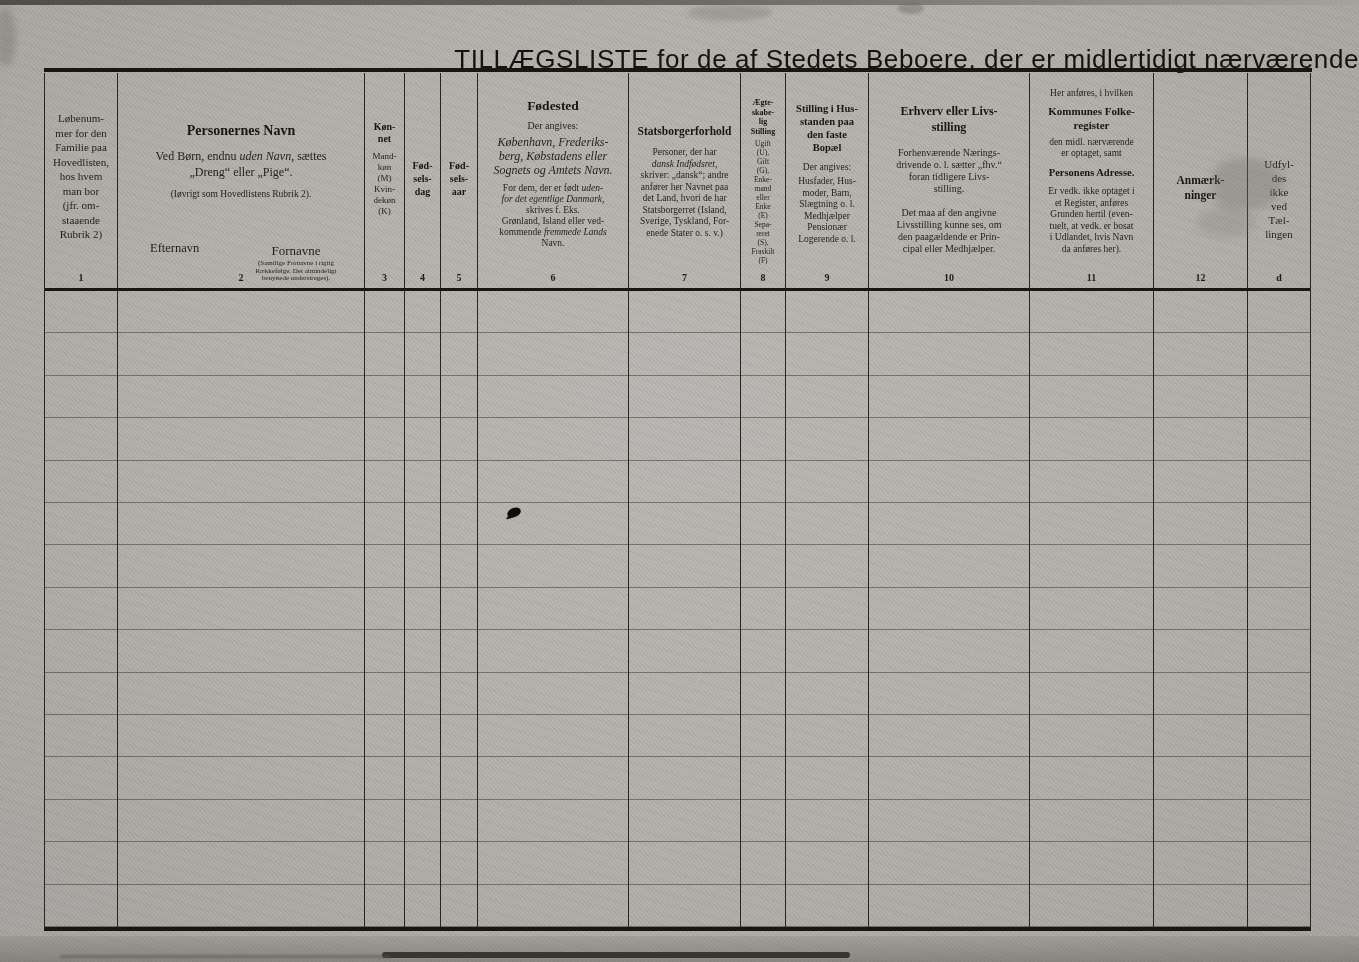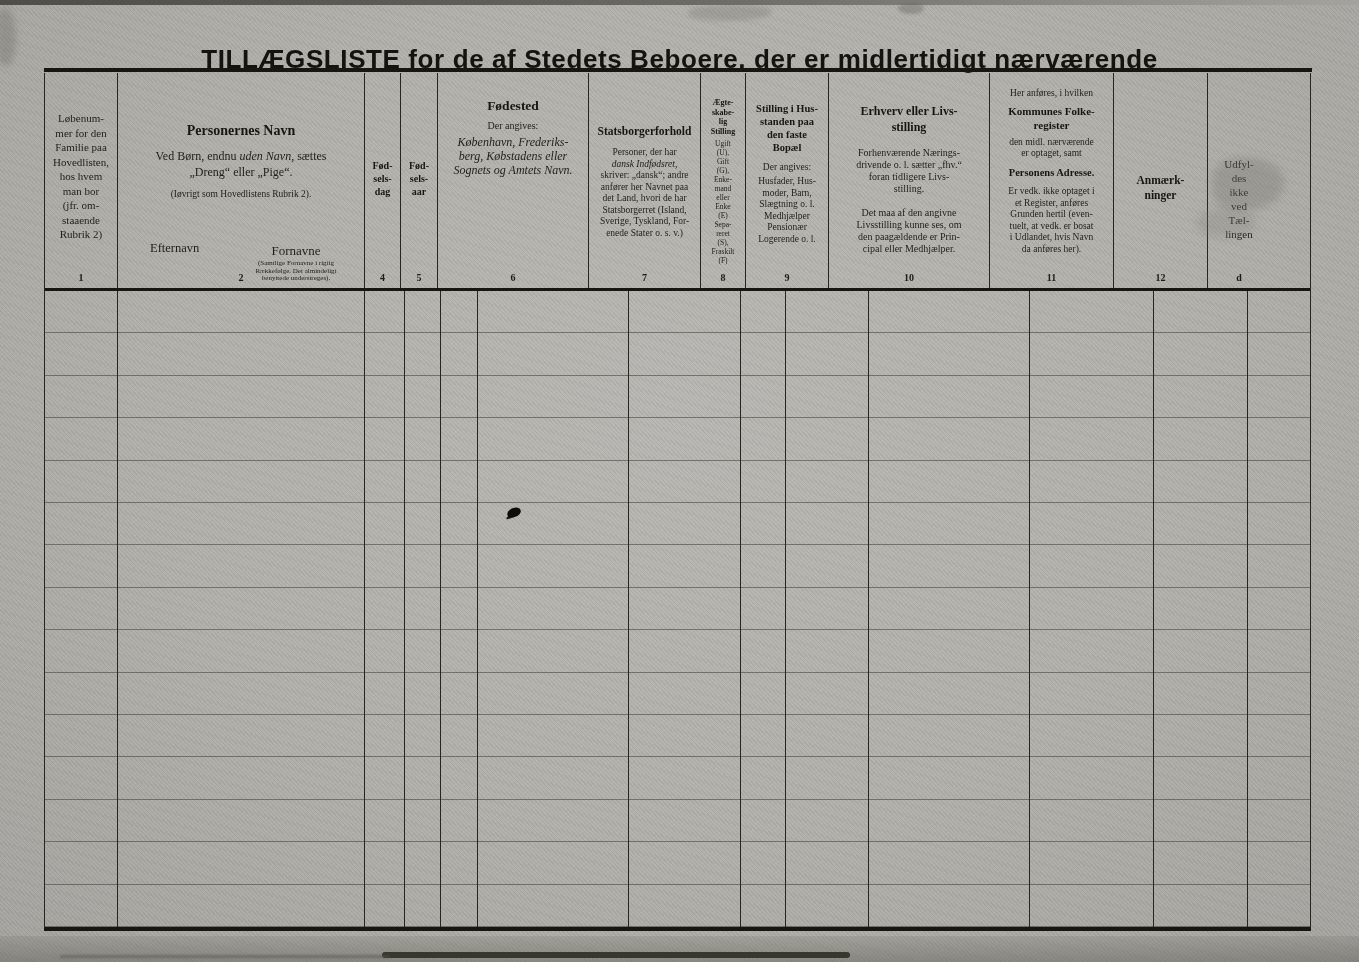--- a/index.html
+++ b/index.html
@@ -7,23 +7,23 @@
     width:1359px;height:962px;position:relative;overflow:hidden;
     background:radial-gradient(ellipse at 50% 42%, #bab8b3 0%, #b3b1ac 55%, #a7a5a0 100%);
     font-family:"Liberation Serif","DejaVu Serif",serif;
     color:#1f1e19;
     -webkit-font-smoothing:antialiased;
   }
   .grain{position:absolute;inset:0;pointer-events:none;opacity:.05;
     background:repeating-linear-gradient(47deg,#000 0 1px,transparent 1px 3px),
                repeating-linear-gradient(-33deg,#fff 0 1px,transparent 1px 4px);}
   .page-title{
-    position:absolute;top:27px;left:0;right:0;text-align:center;
+    position:absolute;top:27px;left:0;right:0;text-align:right;
     font-family:"Liberation Sans","DejaVu Sans",sans-serif;
-    font-weight:bold;font-size:26px;letter-spacing:.6px;color:#14130f;
+    font-weight:normal;font-size:26px;letter-spacing:.6px;color:#14130f;
   }
   .title-rule{position:absolute;left:44px;top:68px;width:1268px;height:4px;background:#17160f}
 
   .tbl{position:absolute;left:44px;top:73px;border-left:1.5px solid #26251e;border-right:1.5px solid #26251e;border-bottom:4px solid #17160f;background:transparent}
   .thead{display:flex;height:215px;border-bottom:3px solid #17160f}
   .tbody{display:flex;height:636px;
     background:repeating-linear-gradient(to bottom, transparent 0 41.4px, rgba(62,60,50,.55) 41.4px 42.4px);}
   .cell,.bcol{position:relative;box-sizing:border-box;border-right:1px solid #26251e;flex:none}
   .cell{text-align:center}
   .last{border-right:none !important}
@@ -118,20 +118,31 @@
       <div class="c2-efternavn">Efternavn</div>
       <div class="c2-fornavne">
         <div class="c2-fornavne-t">Fornavne</div>
         <div class="c2-fornavne-n pre">(Samtlige Fornavne i rigtig
 Rækkefølge. Det almindeligt
 benyttede understreges).</div>
       </div>
       <div class="num">2</div>
     </div>
 
+    <div class="cell wc3">
+      <div class="c3-title b pre">Køn-
+net</div>
+      <div class="c3-text pre">Mand-
+køn
+(M)
+Kvin-
+dekøn
+(K)</div>
+      <div class="num">3</div>
+    </div>
 
     <div class="cell wc4">
       <div class="c45-title b pre">Fød-
 sels-
 dag</div>
       <div class="num">4</div>
     </div>
 
     <div class="cell wc5">
       <div class="c45-title b pre">Fød-
@@ -139,20 +150,26 @@
 aar</div>
       <div class="num">5</div>
     </div>
 
     <div class="cell wc6">
       <div class="c6-title b">Fødested</div>
       <div class="c6-sub">Der angives:</div>
       <div class="c6-em i pre">København, Frederiks-
 berg, Købstadens eller
 Sognets og Amtets Navn.</div>
+      <div class="c6-note pre"><span>For dem, der er født </span><span class="i">uden-
+for det egentlige Danmark,</span><span>
+skrives f. Eks.
+Grønland, Island eller ved-
+kommende </span><span class="i">fremmede Lands</span><span>
+Navn.</span></div>
       <div class="num">6</div>
     </div>
 
     <div class="cell wc7">
       <div class="c7-title b">Statsborgerforhold</div>
       <div class="c7-body pre"><span>Personer, der har
 </span><span class="i">dansk Indfødsret,</span><span>
 skriver: „dansk“; andre
 anfører her Navnet paa
 det Land, hvori de har

